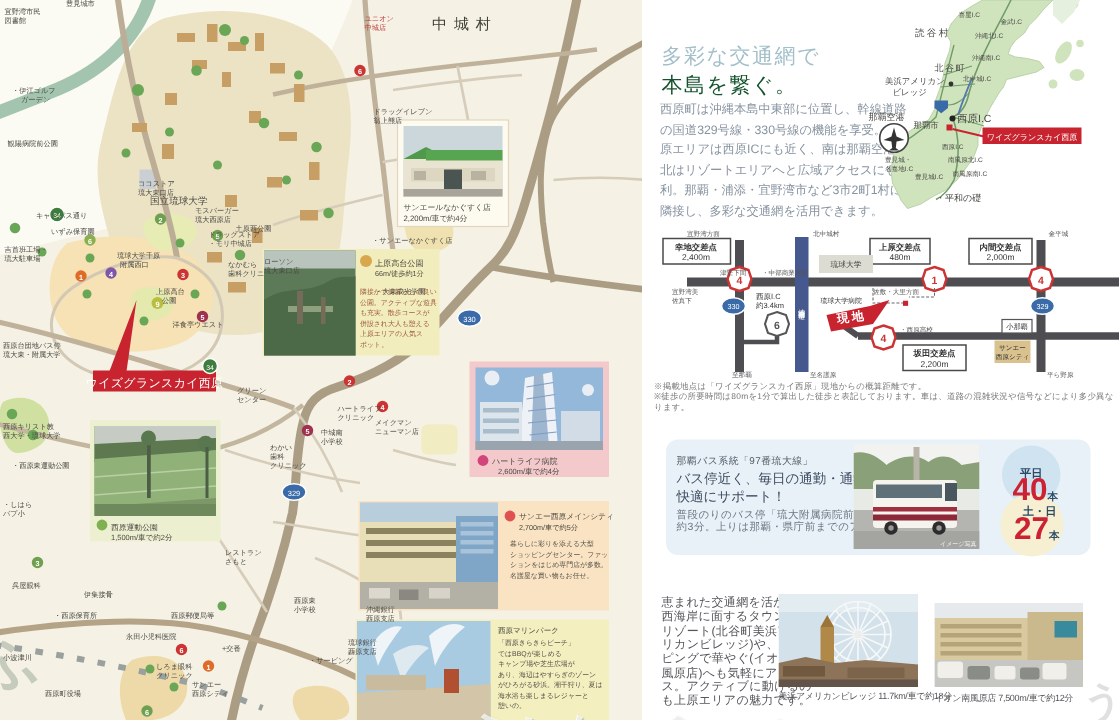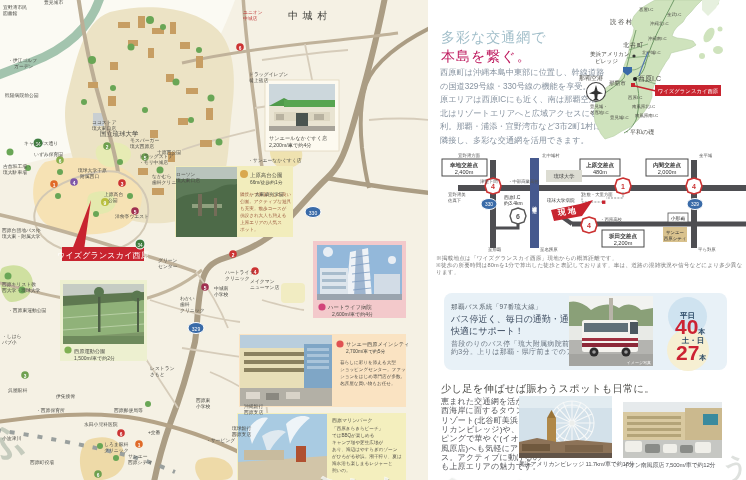--- a/index.html
+++ b/index.html
@@ -380,21 +380,21 @@
     <text x="2" y="338">・しはら</text>
         <text x="2" y="344">バプ小</text>
     <text x="56" y="398">伊集接骨</text>
         <text x="8" y="392">呉屋眼科</text>
         <text x="36" y="412">・西原保育所</text>
         <text x="148" y="434">+交番</text>
   </g>
 </svg>
 
 <div class="abs" style="left:441px;top:31px;font-size:14px;letter-spacing:1px;color:#a2bfca;line-height:13px;text-align:center;">多彩な交通網で</div>
-<div class="abs" style="left:441px;top:50px;font-size:14px;letter-spacing:1px;color:#be185d;line-height:13px;">本島を繋ぐ。</div>
+<div class="abs" style="left:441px;top:50px;font-size:14px;letter-spacing:1px;color:#14532d;line-height:13px;">本島を繋ぐ。</div>
 
 <div class="abs" style="left:440px;top:66px;font-size:8.2px;letter-spacing:0px;line-height:13.6px;color:#8793a0;white-space:nowrap;">西原町は沖縄本島中東部に位置し、幹線道路<br>の国道329号線・330号線の機能を享受。上<br>原エリアは西原ICにも近く、南は那覇空港、<br>北はリゾートエリアへと広域アクセスにも便<br>利。那覇・浦添・宜野湾市など3市2町1村に<br>隣接し、多彩な交通網を活用できます。</div>
 
 <svg class="abs" style="left:552px;top:0" width="194" height="150" viewBox="0 0 194 150">
 
   <path d="M103,0 L96,4 L88,9 L82,16 L79,23 L82,28 L81,34 L78,42 L77,50 L75,58 L72,66 L71,73 L67,80 L61,83 L55,87 L49,92 L45,98 L43,106 L42,114 L43,122 L46,128 L49,134 L53,139 L62,136 L70,131 L78,127 L86,120 L92,112 L97,105 L100,97 L100,91 L103,83 L105,78 L108,72 L111,67 L114,62 L117,58 L119,53 L123,52 L131,50 L139,48 L144,45 L141,41 L133,39 L125,38 L120,36 L122,31 L125,27 L131,22 L134,17 L139,12 L144,6 L150,0 Z" fill="#cfe3bd" stroke="#b5cfa4" stroke-width="0.6" stroke-linejoin="round"></path>
 
   <ellipse cx="157" cy="35" rx="4.5" ry="8" fill="#cfe3bd" transform="rotate(30 157 35)"></ellipse>
       <circle cx="168" cy="29" r="2.5" fill="#cfe3bd"></circle>
   <ellipse cx="166" cy="50" rx="5" ry="4" fill="#cfe3bd"></ellipse>
@@ -578,21 +578,20 @@
 </svg>
 
 <div class="abs" style="left:668px;top:297px;width:39px;height:39px;border-radius:50%;background:#cfe3f0;"></div>
 
 <div class="abs" style="left:667px;top:329px;width:42px;height:42px;border-radius:50%;background:#f6efd2;"></div>
 <div class="abs" style="left:668px;top:311px;width:39px;text-align:center;font-size:7.5px;color:#2c4a66;font-weight:bold;">平日</div>
 <div class="abs" style="left:675px;top:317px;font-size:21px;line-height:20px;color:#cc2233;font-weight:bold;">40<span style="font-size:7px;color:#2c4a66;">本</span></div>
 <div class="abs" style="left:672px;top:336px;width:42px;text-align:center;font-size:7.5px;color:#2c4a66;font-weight:bold;">土・日</div>
 <div class="abs" style="left:676px;top:343px;font-size:21px;line-height:20px;color:#cc2233;font-weight:bold;">27<span style="font-size:7px;color:#2c4a66;">本</span></div>
 
-<div class="abs" style="left:441px;top:382px;font-size:10.2px;letter-spacing:0.35px;color:#4e4e4a;">少し足を伸ばせば賑わうスポットも日常に。</div>
 
 <div class="abs" style="left:441px;top:397px;font-size:8px;letter-spacing:0.2px;line-height:9.35px;color:#55565a;white-space:nowrap;">恵まれた交通網を活かし、<br>西海岸に面するタウン<br>リゾート(北谷町美浜アメ<br>リカンビレッジ)や、ショッ<br>ピングで華やぐ(イオン南<br>風原店)へも気軽にアクセ<br>ス。アクティブに動けるの<br>も上原エリアの魅力です。</div>
 
 <svg class="abs" style="left:519px;top:396px" width="93" height="62" viewBox="0 0 93 62">
   <rect width="93" height="62" fill="#d3e1ea"></rect>
   <rect x="0" y="0" width="93" height="12" fill="#e2ecf1"></rect>
   <g stroke="#f6f8f8" stroke-width="1.1" fill="none">
     <circle cx="53" cy="27" r="22"></circle>
     <circle cx="53" cy="27" r="18"></circle>
     <path d="M53,5 L53,49 M31,27 L75,27 M38,11 L68,43 M68,11 L38,43 M33,18 L73,36 M33,36 L73,18 M44,6 L62,48 M62,6 L44,48"></path>

